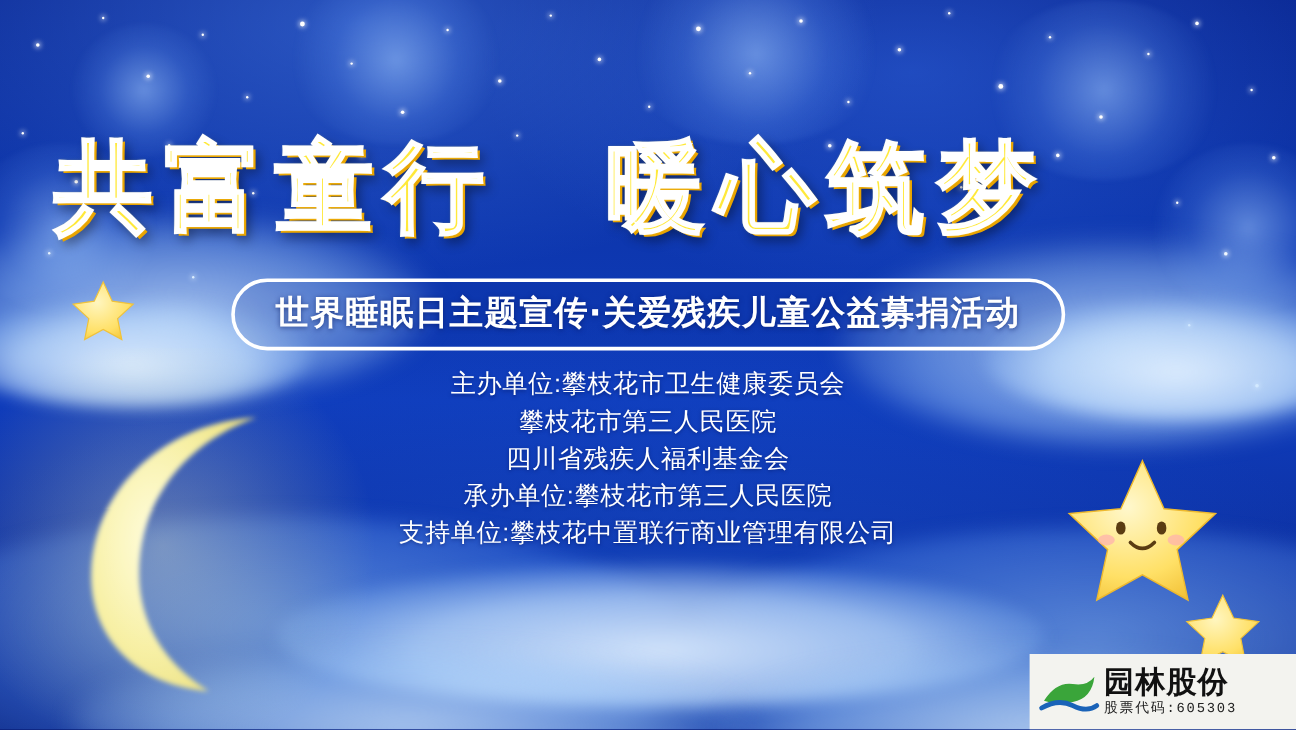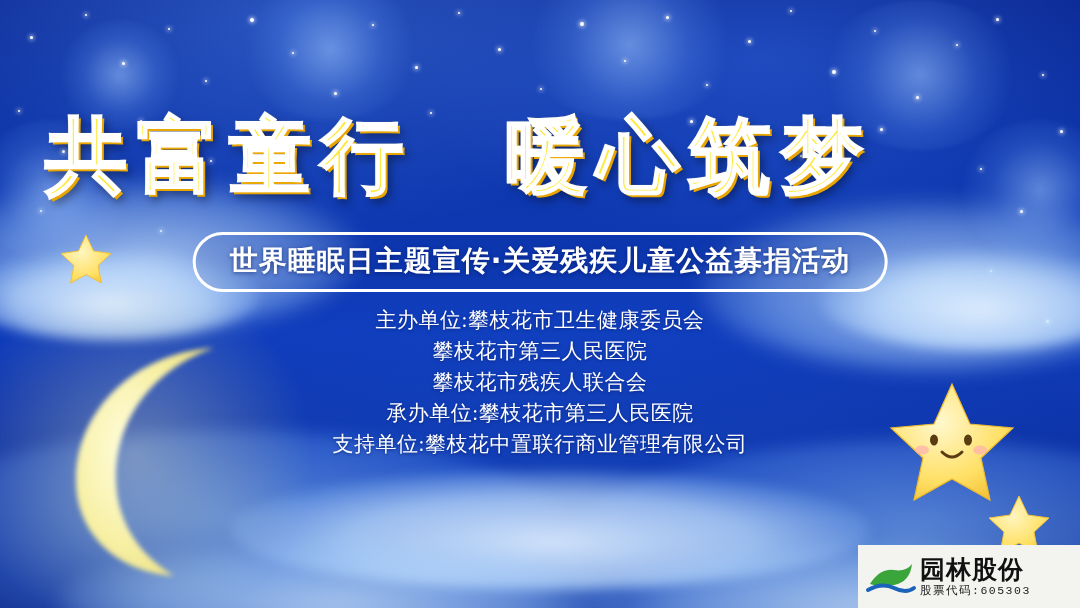--- a/index.html
+++ b/index.html
@@ -90,21 +90,21 @@
     white-space:nowrap;
     text-shadow:0 1px 4px rgba(0,20,90,0.6);
     background:rgba(10,40,140,0.10);
   }
 
   
   #organizers {
     position:absolute; left:0; top:305px; width:1080px;
     text-align:center;
     color:#ffffff;
-    font-family:Liberation Serif, serif;
+    font-family:Liberation Sans, sans-serif;
     font-size:21px;
     line-height:31px;
     letter-spacing:0.5px;
     text-shadow:0 1px 3px rgba(0,20,90,0.55);
   }
   #organizers div { white-space:nowrap; }
 
   
   #logo-box {
     position:absolute; right:0px; bottom:0px;
@@ -255,21 +255,21 @@
     </svg>
   </div>
 
   <div id="headline">共富童行　暖心筑梦</div>
 
   <div id="subtitle-pill">世界睡眠日主题宣传·关爱残疾儿童公益募捐活动</div>
 
   <div id="organizers">
     <div>主办单位:攀枝花市卫生健康委员会</div>
     <div>攀枝花市第三人民医院</div>
-    <div>攀枝花市残疾人联合会</div>
+    <div>四川省残疾人福利基金会</div>
     <div>承办单位:攀枝花市第三人民医院</div>
     <div>支持单位:攀枝花中置联行商业管理有限公司</div>
   </div>
 
   <div id="logo-box">
     <div class="logo-mark">
       <svg width="54" height="46" viewBox="0 0 54 46">
         <path d="M6,30 Q16,14 30,16 Q42,18 48,10 Q46,28 30,31 Q16,34 6,30 Z" fill="#3aa53a"></path>
         <path d="M4,36 Q18,28 30,34 Q42,40 50,34" stroke="#1a63b8" stroke-width="4" fill="none" stroke-linecap="round"></path>
       </svg>

